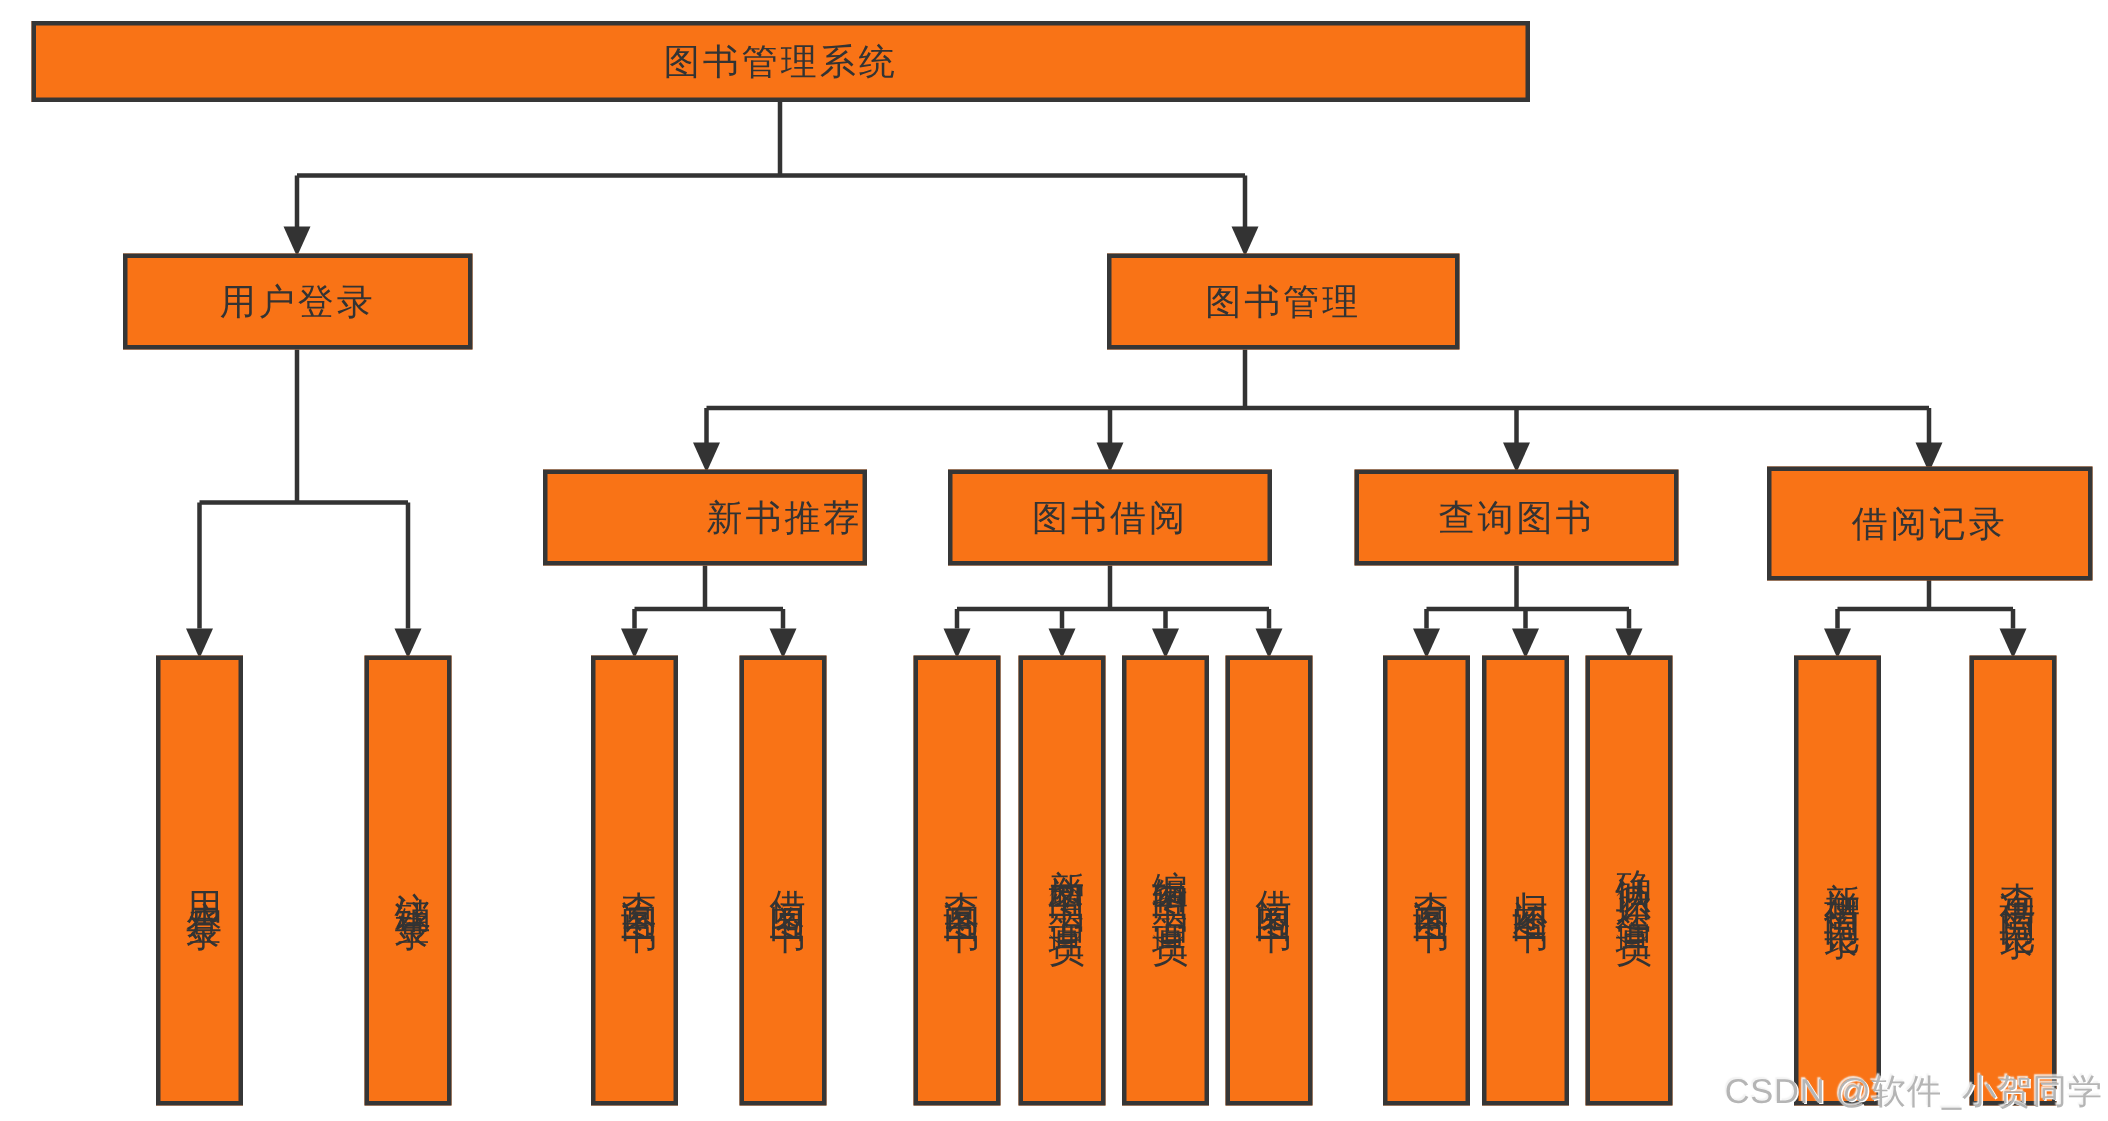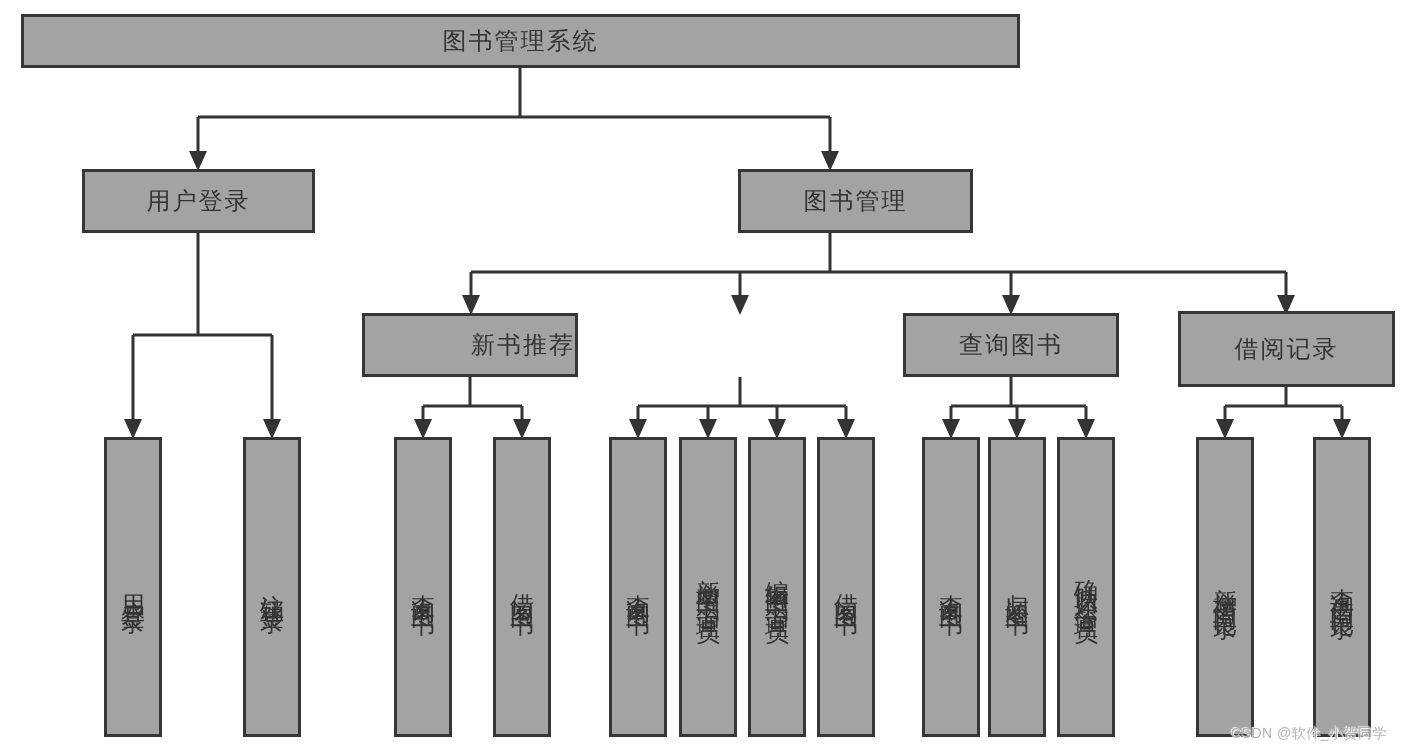--- a/index.html
+++ b/index.html
@@ -15,47 +15,48 @@
     position: absolute;
     left: 0; top: 0;
     width: 1405px; height: 747px;
     z-index: 1;
   }
   #connectors path { stroke: #333333; stroke-width: 3; fill: none; }
   #connectors polygon { fill: #333333; stroke: none; }
   .box {
     position: absolute;
     box-sizing: border-box;
-    background: #a3a3a3;
+    background: #f97316;
     border: 3px solid #363636;
     display: flex;
     align-items: center;
     justify-content: center;
     color: #333333;
     z-index: 2;
+    font-family: Liberation Mono, monospace;
   }
   .h-label {
     font-size: 24px;
     letter-spacing: 2px;
     white-space: nowrap;
   }
   .v-label {
     writing-mode: vertical-rl;
     text-orientation: mixed;
     font-size: 24px;
     letter-spacing: 6px;
     line-height: 1;
     white-space: nowrap;
   }
   #watermark {
     position: absolute;
-    right: 18px;
+    right: 3px;
     bottom: 4px;
     z-index: 3;
-    font-size: 14px;
+    font-size: 23px;
     letter-spacing: 0.5px;
     color: #b5b5b5;
     text-shadow: 1px 1px 0 #ffffff, -1px -1px 1px #f2f2f2;
     white-space: nowrap;
   }
 </style>
 </head>
 <body>
 
 <div id="stage">
@@ -103,20 +104,23 @@
   <div class="box" style="left:82px; top:169px; width:233px; height:64px;">
     <span class="h-label">用户登录</span>
   </div>
   <div class="box" style="left:738px; top:169px; width:235px; height:64px;">
     <span class="h-label">图书管理</span>
   </div>
 
   <div class="box" style="left:362px; top:313px; width:216px; height:64px;justify-content:flex-end;">
     <span class="h-label">新书推荐</span>
   </div>
+  <div class="box" style="left:632px; top:313px; width:216px; height:64px;">
+    <span class="h-label">图书借阅</span>
+  </div>
   <div class="box" style="left:903px; top:313px; width:216px; height:64px;">
     <span class="h-label">查询图书</span>
   </div>
   <div class="box" style="left:1178px; top:311px; width:217px; height:76px;text-align:right;">
     <span class="h-label">借阅记录</span>
   </div>
 
   <div class="box" style="left:104px; top:437px; width:58px; height:300px;">
     <span class="v-label">用户登录</span>
   </div>

